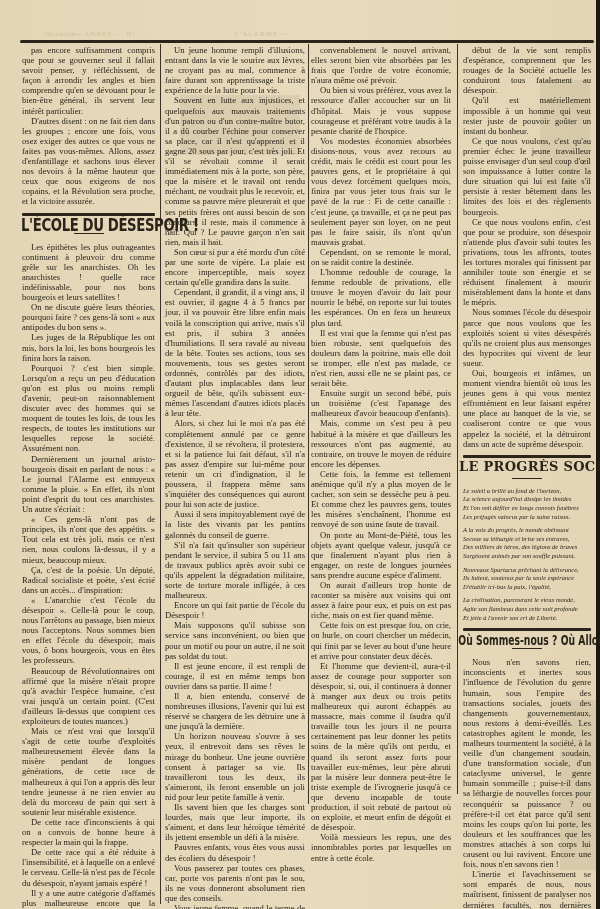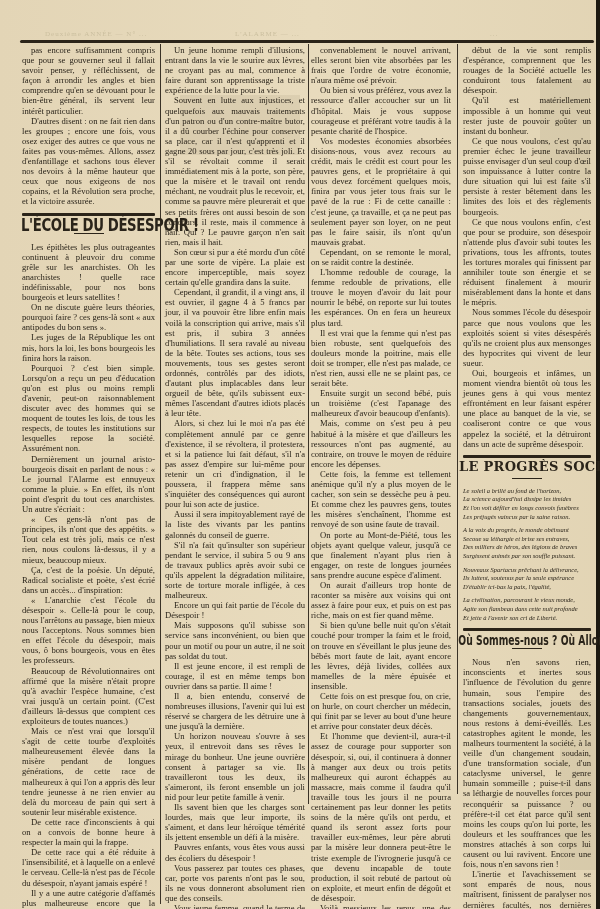--- a/index.html
+++ b/index.html
@@ -105,45 +105,44 @@
 
   </div>
 
   <div class="col c2">
     <p>Un jeune homme rempli d'illusions, entrant dans la vie le sourire aux lèvres, ne croyant pas au mal, commence à faire durant son apprentissage la triste expérience de la lutte pour la vie.</p>
     <p>Souvent en lutte aux injustices, et quelquefois aux mauvais traitements d'un patron ou d'un contre-maître butor, il a dû courber l'échine pour conserver sa place, car il n'est qu'apprenti et il gagne 20 sous par jour, c'est très joli. Et s'il se révoltait comme il serait immédiatement mis à la porte, son père, que la misère et le travail ont rendu méchant, ne voudrait plus le recevoir, et, comme sa pauvre mère pleurerait et que ses petits frères ont aussi besoin de son concours, il reste, mais il commence à haïr. Qui ? Le pauvre garçon n'en sait rien, mais il hait.</p>
     <p>Son cœur si pur a été mordu d'un côté par une sorte de vipère. La plaie est encore imperceptible, mais soyez certain qu'elle grandira dans la suite.</p>
     <p>Cependant, il grandit, il a vingt ans, il est ouvrier, il gagne 4 à 5 francs par jour, il va pouvoir être libre enfin mais voilà la conscription qui arrive, mais s'il est pris, il subira 3 années d'humiliations. Il sera ravalé au niveau de la bête. Toutes ses actions, tous ses mouvements, tous ses gestes seront ordonnés, contrôlés par des idiots, d'autant plus implacables dans leur orgueil de bête, qu'ils subissent eux-mêmes l'ascendant d'autres idiots placés à leur tête.</p>
     <p>Alors, si chez lui le moi n'a pas été complètement annulé par ce genre d'existence, il se révoltera, il protestera, et si la patience lui fait défaut, s'il n'a pas assez d'empire sur lui-même pour retenir un cri d'indignation, il le poussera, il frappera même sans s'inquiéter des conséquences qui auront pour lui son acte de justice.</p>
     <p>Aussi il sera impitoyablement rayé de la liste des vivants par les pantins galonnés du conseil de guerre.</p>
-    <p>S'il n'a fait qu'insulter son supérieur pendant le service, il subira 5 ou 9 ans de travaux publics après avoir subi ce qu'ils appelent la dégradation militaire, sorte de torture morale infligée, à ces malheureux.</p>
+    <p>S'il n'a fait qu'insulter son supérieur pendant le service, il subira 5 ou 11 ans de travaux publics après avoir subi ce qu'ils appelent la dégradation militaire, sorte de torture morale infligée, à ces malheureux.</p>
     <p>Encore un qui fait partie de l'école du Désespoir !</p>
     <p>Mais supposons qu'il subisse son service sans inconvénient, ou bien que pour un motif ou pour un autre, il ne soit pas soldat du tout.</p>
     <p>Il est jeune encore, il est rempli de courage, il est en même temps bon ouvrier dans sa partie. Il aime !</p>
     <p>Il a, bien entendu, conservé de nombreuses illusions, l'avenir qui lui est réservé se chargera de les détruire une à une jusqu'à la dernière.</p>
     <p>Un horizon nouveau s'ouvre à ses yeux, il entrevoit dans ses rêves le mirage du bonheur. Une jeune ouvrière consent à partager sa vie. Ils travailleront tous les deux, ils s'aimeront, ils feront ensemble un joli nid pour leur petite famille à venir.</p>
     <p>Ils savent bien que les charges sont lourdes, mais que leur importe, ils s'aiment, et dans leur héroïque témérité ils jettent ensemble un défi à la misère.</p>
     <p>Pauvres enfants, vous êtes vous aussi des écoliers du désespoir !</p>
     <p>Vous passerez par toutes ces phases, car, porte vos parents n'ont pas le sou, ils ne vous donneront absolument rien que des conseils.</p>
     <p>Vous jeune femme, quand le terme de votre grossesse arrivera, si à force de privations, vous êtes parvenue à réaliser quelques économies pour recevoir</p>
   </div>
 
   <div class="col c3">
     <p>convenablement le nouvel arrivant, elles seront bien vite absorbées par les frais que l'ordre de votre économie, n'aura même osé prévoir.</p>
     <p>Ou bien si vous préférez, vous avez la ressource d'aller accoucher sur un lit d'hôpital. Mais je vous suppose courageuse et préférant votre taudis à la pesante charité de l'hospice.</p>
     <p>Vos modestes économies absorbées disions-nous, vous avez recours au crédit, mais le crédit est court pour les pauvres gens, et le propriétaire à qui vous devez forcément quelques mois, finira par vous jeter tous frais sur le pavé de la rue : Fi de cette canaille : c'est jeune, ça travaille, et ça ne peut pas seulement payer son loyer, on ne peut pas le faire saisir, ils n'ont qu'un mauvais grabat.</p>
     <p>Cependant, on se remonte le moral, on se raidit contre la destinée.</p>
     <p>L'homme redouble de courage, la femme redouble de privations, elle trouve le moyen d'avoir du lait pour nourrir le bébé, on reporte sur lui toutes les espérances. On en fera un heureux plus tard.</p>
-    <p>Il est vrai que la femme qui n'est pas bien robuste, sent quelquefois des douleurs monde la poitrine, mais elle doit se tromper, elle n'est pas malade, ce n'est rien, aussi elle ne se plaint pas, ce serait bête.</p>
+    <p>Il est vrai que la femme qui n'est pas bien robuste, sent quelquefois des douleurs dans la poitrine, mais elle doit se tromper, elle n'est pas malade, ce n'est rien, aussi elle ne se plaint pas, ce serait bête.</p>
     <p>Ensuite surgit un second bébé, puis un troisième (c'est l'apanage des malheureux d'avoir beaucoup d'enfants).</p>
     <p>Mais, comme on s'est peu à peu habitué à la misère et que d'ailleurs les ressources n'ont pas augmenté, au contraire, on trouve le moyen de réduire encore les dépenses.</p>
     <p>Cette fois, la femme est tellement anémique qu'il n'y a plus moyen de le cacher, son sein se dessèche peu à peu. Et comme chez les pauvres gens, toutes les misères s'enchaînent, l'homme est renvoyé de son usine faute de travail.</p>
     <p>On porte au Mont-de-Piété, tous les objets ayant quelque valeur, jusqu'à ce que finalement n'ayant plus rien à engager, on reste de longues journées sans prendre aucune espèce d'aliment.</p>
     <p>On aurait d'ailleurs trop honte de raconter sa misère aux voisins qui ont assez à faire pour eux, et puis on est pas riche, mais on est fier quand même.</p>
-    <p>Si bien qu'une belle nuit qu'on s'était couché pour tromper la faim et le froid, on trouve en s'éveillant le plus jeune des bébés mort faute de lait, ayant encore les lèvres, déjà livides, collées aux mamelles de la mère épuisée et insensible.</p>
     <p>Cette fois on est presque fou, on crie, on hurle, on court chercher un médecin, qui finit par se lever au bout d'une heure et arrive pour constater deux décès.</p>
     <p>Et l'homme que devient-il, aura-t-il assez de courage pour supporter son désespoir, si, oui, il continuera à donner à manger aux deux ou trois petits malheureux qui auront échappés au massacre, mais comme il faudra qu'il travaille tous les jours il ne pourra certainement pas leur donner les petits soins de la mère qu'ils ont perdu, et quand ils seront assez forts pour travailler eux-mêmes, leur père abruti par la misère leur donnera peut-être le triste exemple de l'ivrognerie jusqu'à ce que devenu incapable de toute production, il soit rebuté de partout où on exploite, et meurt enfin de dégoût et de désespoir.</p>
     <p>Voilà messieurs les repus, une des innombrables portes par lesquelles on entre à cette école.</p>
 
   </div>
 
   <div class="col c4">
     <p>début de la vie sont remplis d'espérance, comprennent que les rouages de la Société actuelle les conduiront tous fatalement au désespoir.</p>
     <p>Qu'il est matériellement impossible à un homme qui veut rester juste de pouvoir goûter un instant du bonheur.</p>
     <p>Ce que nous voulons, c'est qu'au premier échec le jeune travailleur puisse envisager d'un seul coup d'œil son impuissance à lutter contre la dure situation qui lui est faite s'il persiste à rester bêtement dans les limites des lois et des règlements bourgeois.</p>

